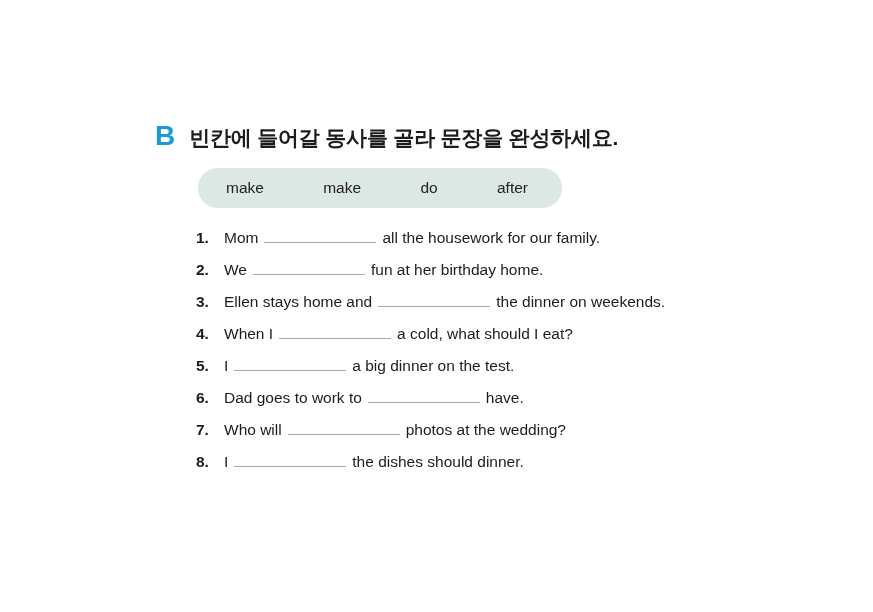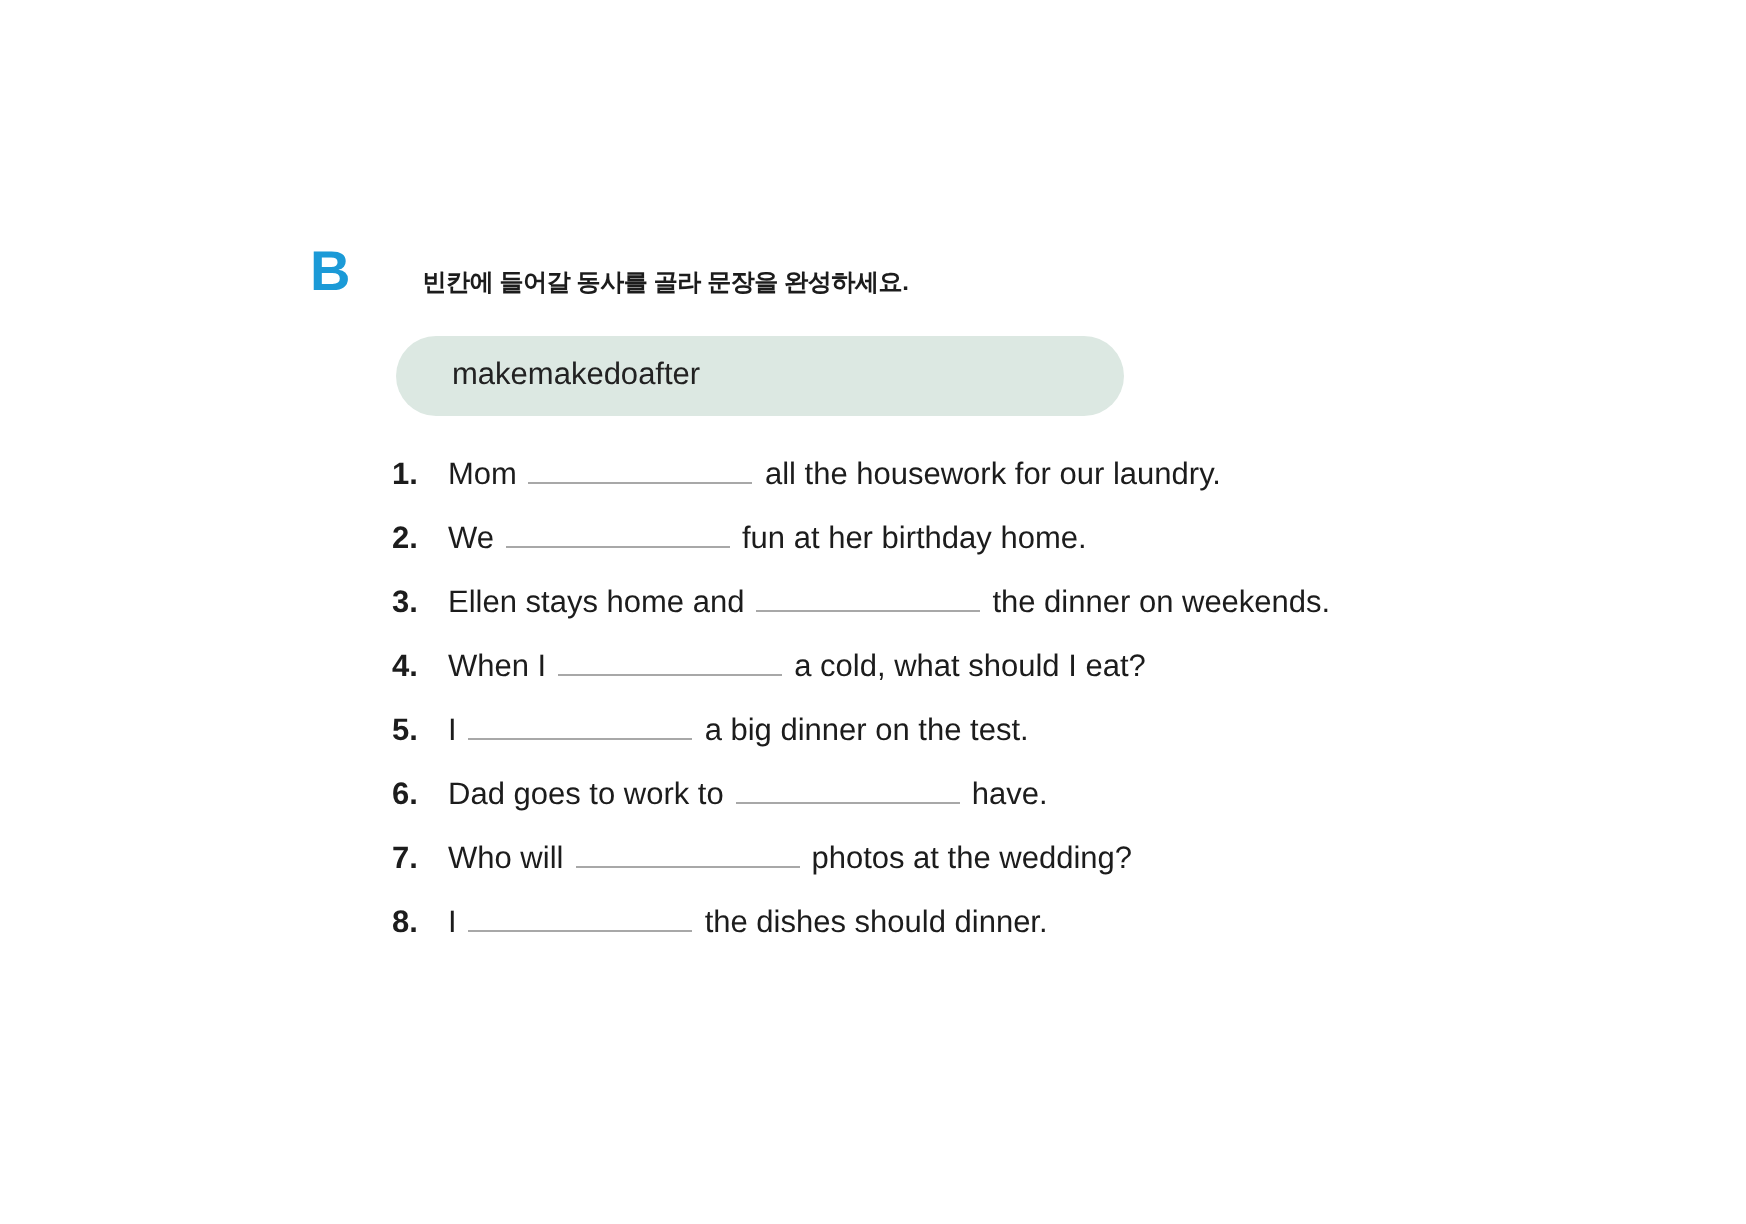--- a/index.html
+++ b/index.html
@@ -27,37 +27,38 @@
     align-items:baseline;
   }
   .section-label{
     font-size:28px;
     font-weight:bold;
     color:var(--accent);
     line-height:1;
     letter-spacing:0;
   }
   .instruction{
-    margin-left:36px;
-    font-size:12px;
+    margin-left:14px;
+    font-size:21px;
     font-weight:700;
     color:var(--text);
     letter-spacing:-0.2px;
   }
 
   
   .word-bank{
     position:absolute;
     left:198px;top:168px;
     width:364px;height:40px;
     box-sizing:border-box;
     background:var(--bank-bg);
     border-radius:20px;
     display:flex;
     align-items:center;
+    justify-content:space-between;
     padding:0 34px 0 28px;
   }
   .word-bank .word{
     font-size:15.5px;
     color:#222222;
   }
 
   
   .questions{
     position:absolute;
@@ -102,21 +103,21 @@
       <span class="word">make</span>
       <span class="word">do</span>
       <span class="word">after</span>
     </div>
 
   <ol class="questions" id="question-list">
       <li class="question-row">
         <span class="question-number">1.</span>
         <span>Mom</span>
         <span class="answer-blank"></span>
-        <span>all the housework for our laundry.</span>
+        <span>all the housework for our family.</span>
       </li>
       <li class="question-row">
         <span class="question-number">2.</span>
         <span>We</span>
         <span class="answer-blank"></span>
         <span>fun at her birthday home.</span>
       </li>
       <li class="question-row">
         <span class="question-number">3.</span>
         <span>Ellen stays home and</span>

